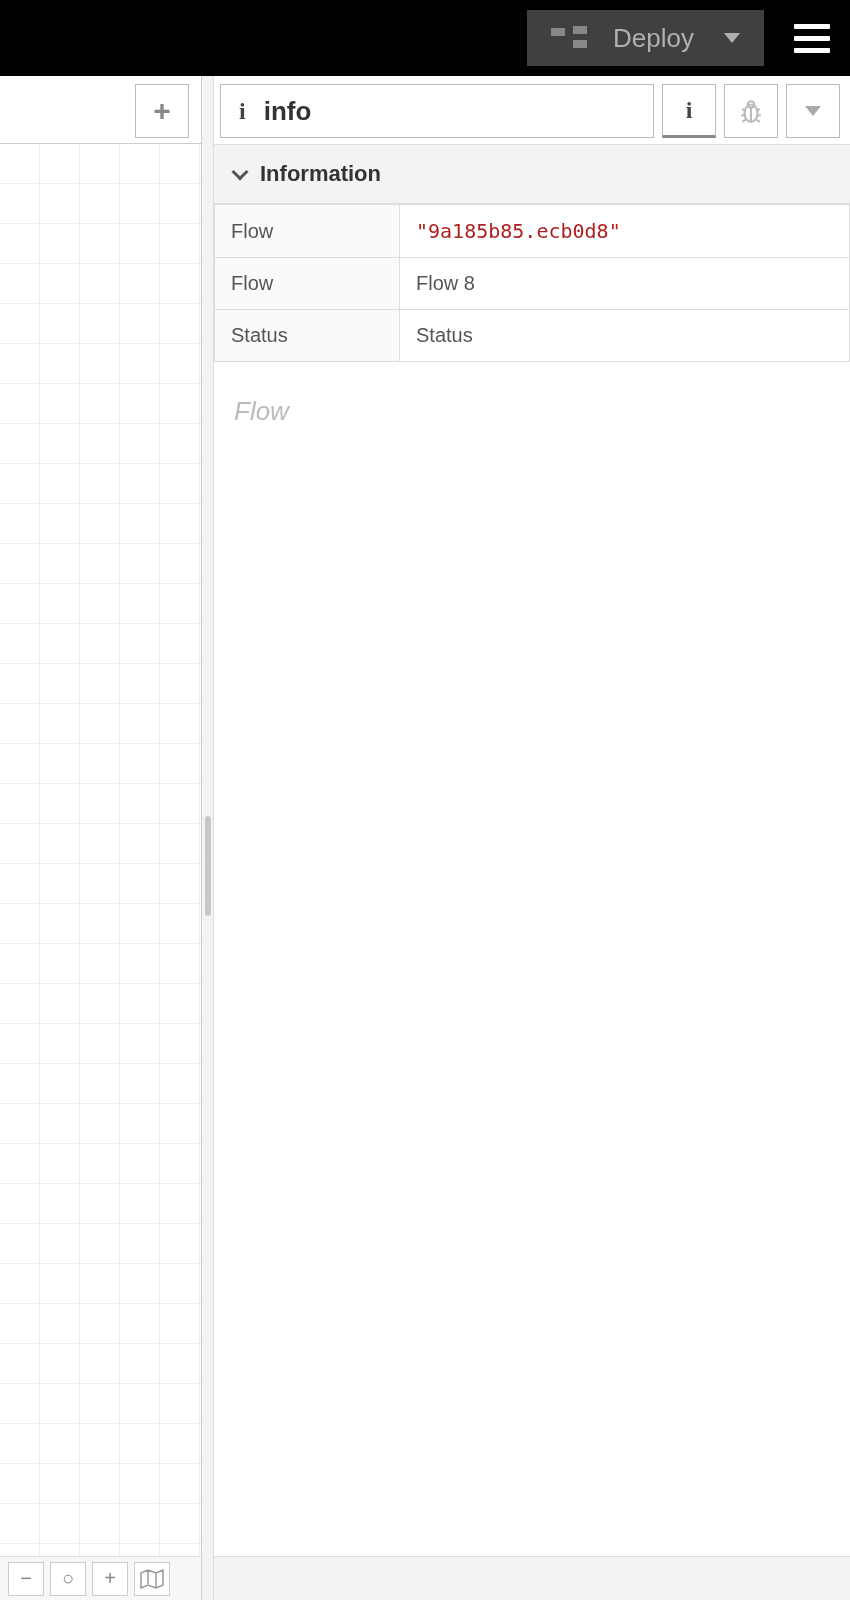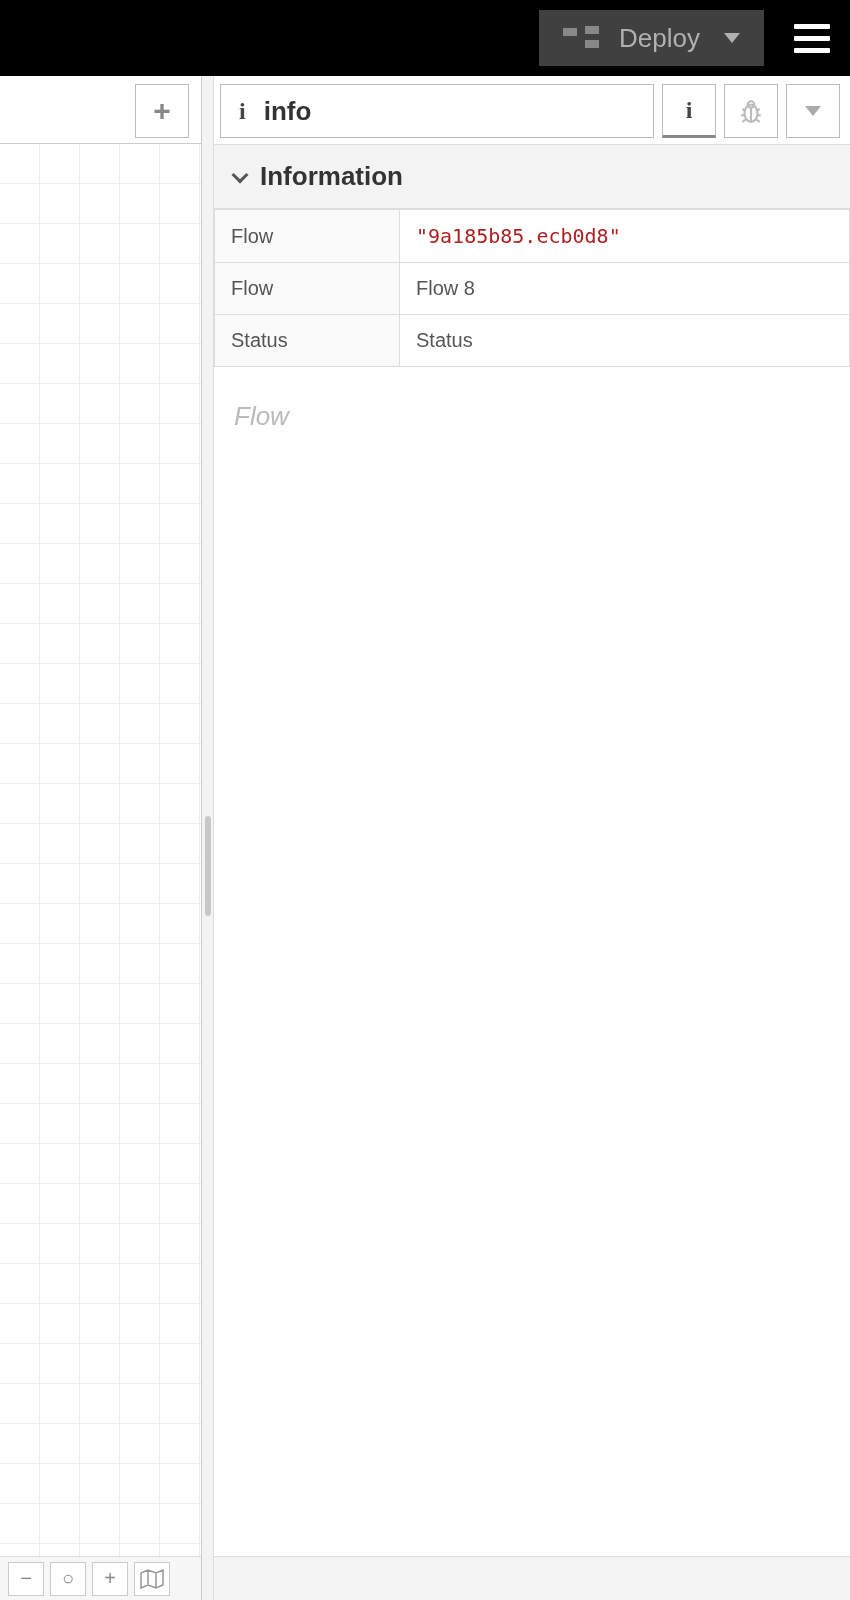--- a/index.html
+++ b/index.html
@@ -1,20 +1,20 @@
 <!DOCTYPE html>
 <html><head>
 <meta charset="utf-8">
 <style>
 * { box-sizing: border-box; margin: 0; padding: 0; }
 body { font-family: -apple-system, BlinkMacSystemFont, "Segoe UI", Helvetica, Arial, sans-serif; width: 850px; height: 1600px; overflow: hidden; background: #fff; }
 
 
 .header { height: 76px; background: #000; display: flex; align-items: center; justify-content: flex-end; padding-right: 20px; gap: 30px; }
-.deploy-btn { background: #404040; color: #b0b0b0; border: none; height: 56px; padding: 0 24px; display: flex; align-items: center; gap: 16px; font-size: 26px; cursor: pointer; }
+.deploy-btn { background: #404040; color: #b0b0b0; border: none; height: 56px; padding: 0 24px; display: flex; align-items: center; gap: 22px; font-size: 26px; cursor: pointer; }
 .deploy-btn .deploy-icon { width: 40px; height: 24px; position: relative; }
 .deploy-btn .deploy-icon::before { content: ''; position: absolute; left: 0; top: 2px; width: 14px; height: 8px; background: #888; }
 .deploy-btn .deploy-icon::after { content: ''; position: absolute; right: 4px; top: 0; width: 14px; height: 8px; background: #888; box-shadow: 0 14px 0 0 #888; }
 .deploy-caret { display: inline-block; width: 0; height: 0; border-left: 8px solid transparent; border-right: 8px solid transparent; border-top: 10px solid #b0b0b0; margin-left: 8px; }
 .hamburger { cursor: pointer; display: flex; flex-direction: column; gap: 7px; }
 .hamburger span { display: block; width: 36px; height: 5px; background: #fff; border-radius: 1px; }
 
 
 .main { display: flex; height: calc(100% - 76px); }
 
@@ -34,21 +34,21 @@
 .sidebar { flex: 1; display: flex; flex-direction: column; background: #fff; }
 .sidebar-header { height: 68px; display: flex; align-items: flex-start; padding: 8px 10px 0 6px; gap: 8px; }
 .info-tab { flex: 1; height: 54px; border: 1px solid #bbb; background: #fff; display: flex; align-items: center; padding-left: 18px; gap: 18px; font-size: 26px; font-weight: 600; color: #333; }
 .info-tab .i-icon { font-family: Georgia, serif; font-weight: bold; color: #444; font-size: 24px; }
 .sb-btn { width: 54px; height: 54px; border: 1px solid #bbb; background: #fff; display: flex; align-items: center; justify-content: center; cursor: pointer; color: #888; }
 .sb-btn.active { border-bottom: 3px solid #888; }
 .sb-btn .i-icon { font-family: Georgia, serif; font-weight: bold; font-size: 24px; color: #444; }
 .sb-btn.debug { color: #aaa; }
 .sb-btn .caret-down { width: 0; height: 0; border-left: 8px solid transparent; border-right: 8px solid transparent; border-top: 10px solid #aaa; }
 
-.section-head { background: #f3f3f3; border-top: 1px solid #ddd; border-bottom: 1px solid #ddd; padding: 16px 20px; display: flex; align-items: center; gap: 14px; font-size: 26px; font-weight: 700; color: #333; cursor: pointer; }
+.section-head { background: #f3f3f3; border-top: 1px solid #ddd; border-bottom: 1px solid #ddd; padding: 16px 20px; display: flex; align-items: center; gap: 14px; font-size: 22px; font-weight: 700; color: #333; cursor: pointer; }
 .chev { display: inline-block; width: 12px; height: 12px; border-right: 3px solid #555; border-bottom: 3px solid #555; transform: rotate(45deg); margin-top: -4px; }
 
 .info-table { border-collapse: collapse; width: 100%; }
 .info-table td { border: 1px solid #ddd; padding: 14px 16px; font-size: 20px; color: #555; }
 .info-table td.key { width: 185px; background: #fafafa; }
 .flow-id { color: #b02020; font-family: "Menlo", "Consolas", monospace; }
 
 .desc-body { padding: 16px 20px; font-size: 26px; color: #bbb; font-style: italic; }
 .sidebar-spacer { flex: 1; }
 .sidebar-footer { height: 44px; background: #f3f3f3; border-top: 1px solid #ddd; }

